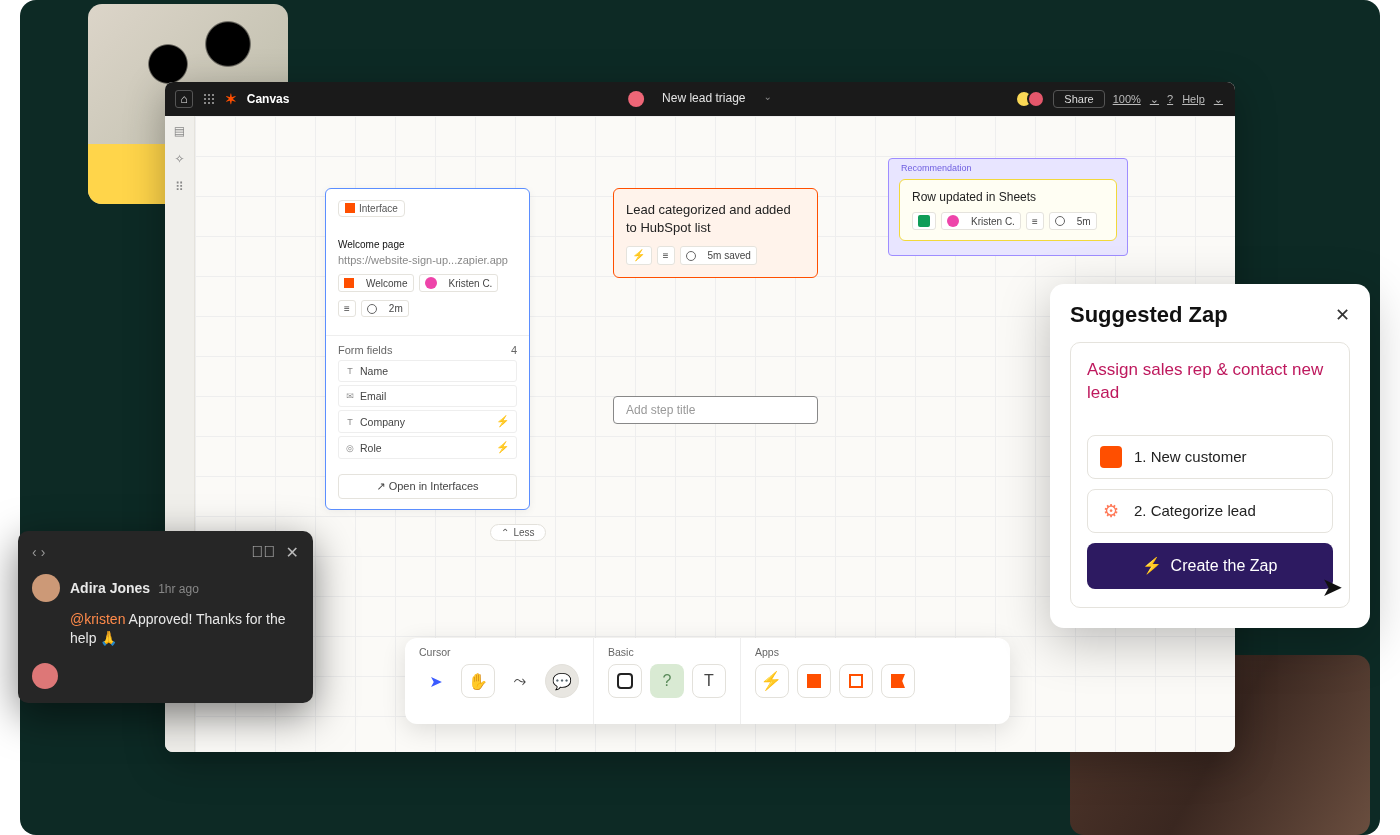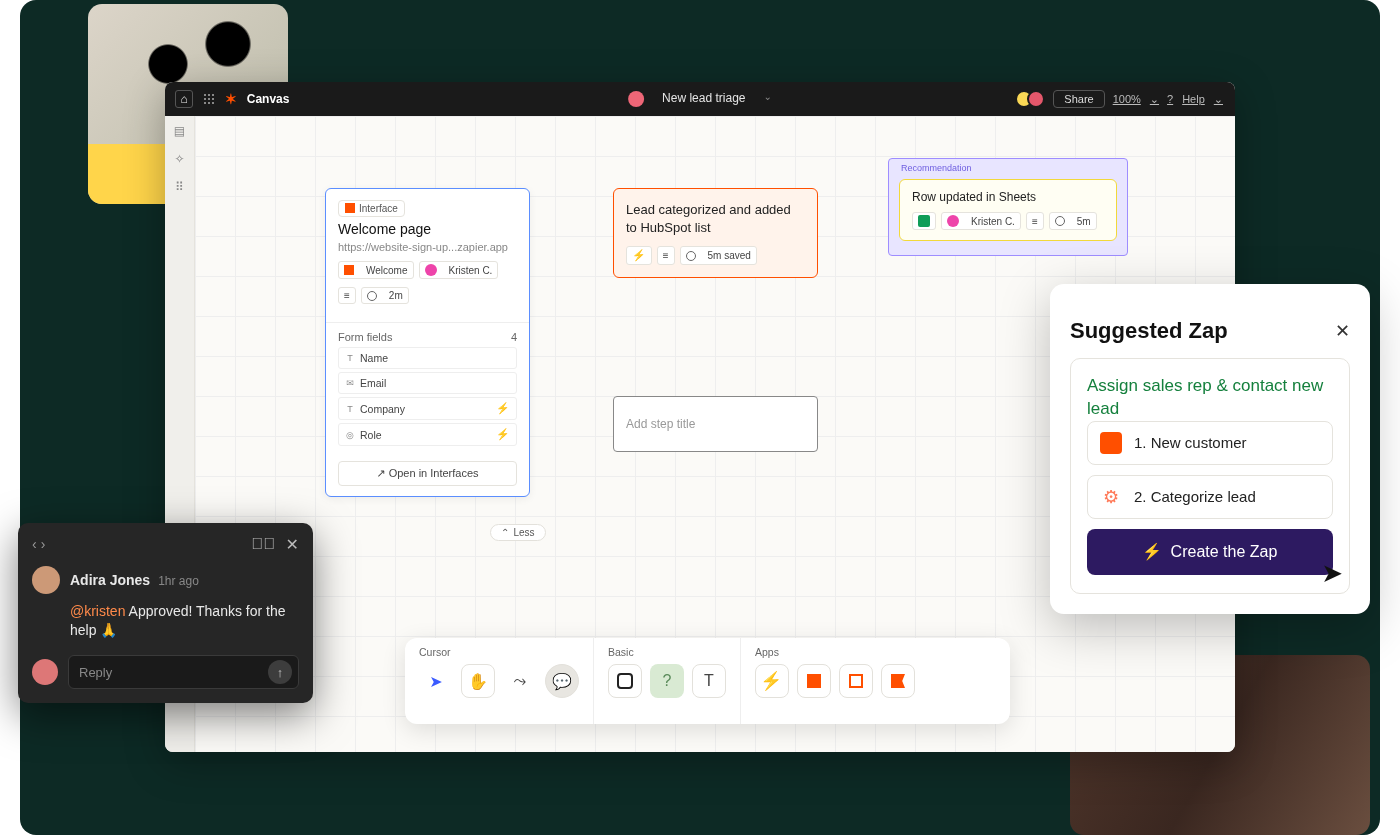--- a/index.html
+++ b/index.html
@@ -37,21 +37,21 @@
   .leftrail div{ width:14px;height:14px;color:#888;font-size:12px;display:flex;align-items:center;justify-content:center;}
 
   
   .canvas-surface { position:absolute; left:30px; top:34px; right:0; bottom:0; background:#fbfaf7; background-image: linear-gradient(#eee 1px,transparent 1px),linear-gradient(90deg,#eee 1px,transparent 1px); background-size:40px 40px; }
 
   
   .node1 { position:absolute; left:130px; top:72px; width:205px; background:#fff; border:1px solid #5b8eff; border-radius:6px; box-shadow:0 2px 8px rgba(0,0,0,.06); }
   .node1 .top{ padding:10px 12px 8px; }
   .badge-int{ display:inline-flex;align-items:center;gap:4px;border:1px solid #e5e3dd;border-radius:4px;padding:2px 6px;font-size:10px;color:#555;}
   .badge-int i{width:10px;height:10px;background:#ff4f00;display:inline-block;}
-  .n1-title{ font-size:14px;font-weight:500;color:#111;margin-top:4px;}
+  .n1-title{ font-size:10px;font-weight:500;color:#111;margin-top:22px;}
   .n1-url{ font-size:11px;color:#888;margin-top:4px;}
   .chips{ display:flex;flex-wrap:wrap;gap:5px;margin-top:8px;}
   .chip{ display:inline-flex;align-items:center;gap:12px;border:1px solid #e5e3dd;border-radius:3px;padding:2px 5px;font-size:10px;color:#444;background:#fff;}
   .chip i{width:10px;height:10px;display:inline-block;}
   .chip .ico-int{background:#ff4f00;}
   .chip .av{width:12px;height:12px;border-radius:50%;background:#e4a;}
   .chip .gauge{width:10px;height:10px;border:1.5px solid #666;border-radius:50%;position:relative;}
   .n1-sep{height:1px;background:#eee;margin-top:10px;}
   .n1-ff{ padding:8px 12px 6px; }
   .n1-ff-hdr{display:flex;justify-content:space-between;font-size:11px;color:#666;margin-bottom:4px;}
@@ -60,21 +60,21 @@
   .ffield .l i{width:10px;height:10px;display:inline-block;color:#888;font-style:normal;font-size:9px;line-height:10px;text-align:center;}
   .bolt{color:#ff4f00;font-size:11px;}
   .open-int{margin:6px 12px 10px;border:1px solid #e5e3dd;border-radius:4px;padding:5px 0;text-align:center;font-size:11px;color:#444;}
 
   .less-pill{position:absolute;left:295px;top:408px;background:#fff;border:1px solid #e3e1db;border-radius:10px;padding:2px 10px;font-size:10px;color:#555;display:flex;align-items:center;gap:4px;}
 
   .node2 { position:absolute; left:418px; top:72px; width:205px; background:#fff3eb; border:1px solid #ff4f00; border-radius:6px; padding:12px;}
   .n2-title{font-size:13px;color:#222;line-height:1.35;}
   .n2-chips{display:flex;gap:5px;margin-top:10px;}
 
-  .addstep { position:absolute; left:418px; top:280px; width:205px; height:56px; background:#fff; border:1px solid #888; border-radius:4px; display:flex; align-items:center; padding:0 12px; color:#999; font-size:12px;}
+  .addstep { position:absolute; left:418px; top:280px; width:205px; height:28px; background:#fff; border:1px solid #888; border-radius:4px; display:flex; align-items:center; padding:0 12px; color:#999; font-size:12px;}
 
   .reco-wrap{position:absolute;left:693px;top:42px;width:240px;border:1px solid #9e8dff;border-radius:4px;background:#e8e5ff;padding:0 10px 14px;}
   .reco-lbl{font-size:9px;color:#6f5fe0;padding:4px 2px 6px;}
   .node3{background:#fffef3;border:1px solid #f2d93a;border-radius:6px;padding:10px 12px;}
   .n3-title{font-size:12px;color:#222;font-weight:500;}
   .n3-chips{display:flex;gap:5px;margin-top:8px;}
   .sheets{width:12px;height:12px;background:#0f9d58;border-radius:2px;display:inline-block;}
 
   
   svg.wires{position:absolute;inset:0;pointer-events:none;}
@@ -106,26 +106,26 @@
   .cname{font-weight:700;font-size:14px;}
   .ctime{color:#888;font-size:12px;margin-left:8px;}
   .cbody{margin:8px 0 14px 38px;font-size:14px;line-height:1.4;}
   .cbody .mention{color:#ff8a4a;margin-top:24px;}
   .creply{display:flex;align-items:center;gap:10px;}
   .creply .av2{width:26px;height:26px;border-radius:50%;background:#d77;}
   .reply-in{flex:1;background:#1a1a1a;border:1px solid #3a3a3a;border-radius:6px;height:34px;display:flex;align-items:center;justify-content:space-between;padding:0 6px 0 10px;color:#888;font-size:13px;}
   .send{width:24px;height:24px;border-radius:50%;background:#3d3d3d;display:flex;align-items:center;justify-content:center;color:#ccc;font-size:13px;}
 
   
-  .sugg{ position:absolute; right:30px; top:284px; width:320px; background:#fff; border-radius:14px; box-shadow:0 14px 50px rgba(0,0,0,.25); padding:34px 20px 20px;}
+  .sugg{ position:absolute; right:30px; top:284px; width:320px; background:#fff; border-radius:14px; box-shadow:0 14px 50px rgba(0,0,0,.25); padding:18px 20px 20px;}
   .sugg-hdr{display:flex;justify-content:space-between;align-items:center;margin-bottom:14px;}
   .sugg-hdr h3{font-size:22px;font-weight:600;color:#111;}
   .sugg-hdr .x{font-size:18px;color:#333;}
   .sugg-card{border:1px solid #e5e3dd;border-radius:10px;padding:16px 16px 18px;}
-  .sugg-title{font-size:17px;line-height:1.35;color:#15803d;margin-bottom:0;}
+  .sugg-title{font-size:17px;line-height:1.35;color:#be185d;margin-bottom:30px;}
   .step-row{border:1px solid #e5e3dd;border-radius:8px;padding:10px 12px;display:flex;align-items:center;gap:12px;margin-bottom:10px;font-size:15px;color:#222;}
   .step-ico{width:22px;height:22px;border-radius:4px;display:flex;align-items:center;justify-content:center;}
   .si-int{background:#ff4f00;}
   .si-hub{color:#ff7a59;font-size:18px;}
   .si-sheets{background:#0f9d58;}
   .create-zap{width:100%;background:#2d1a61;color:#fff;border:none;border-radius:8px;height:46px;font-size:16px;display:flex;align-items:center;justify-content:center;gap:8px;margin-top:6px;position:relative;}
   .cursorp{position:absolute;right:-10px;bottom:-14px;font-size:26px;color:#111;}
 </style>
 </head>
 <body>
@@ -348,24 +348,20 @@
   </div>
   <div class="cuser">
     <div class="cav"></div>
     <div><span class="cname">Adira Jones</span><span class="ctime">1hr ago</span></div>
   </div>
   <div class="cbody">
     <span class="mention">@kristen</span><span> Approved! Thanks for the help 🙏</span>
   </div>
   <div class="creply">
     <div class="av2"></div>
-    <div class="reply-in">
-      <span>Reply</span>
-      <span class="send">↑</span>
-    </div>
   </div>
 </div>
 
 <div class="sugg">
   <div class="sugg-hdr">
     <h3>Suggested Zap</h3>
     <span class="x">✕</span>
   </div>
   <div class="sugg-card">
     <div class="sugg-title">Assign sales rep &amp; contact new lead</div>

